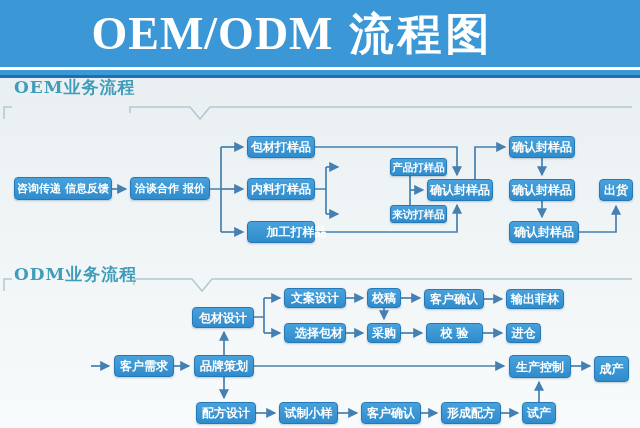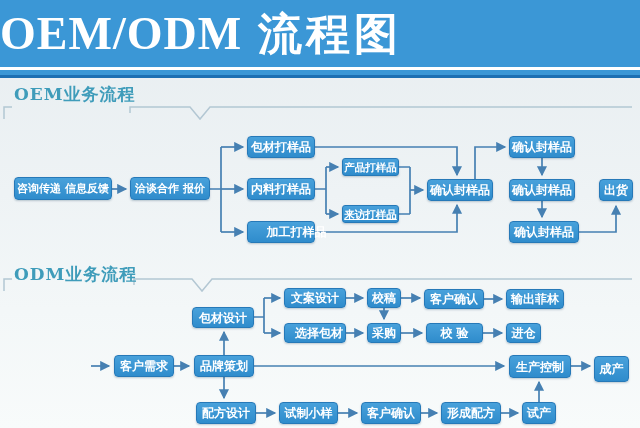--- a/index.html
+++ b/index.html
@@ -5,21 +5,21 @@
   html,body{margin:0;padding:0;}
   body{font-family:"DejaVu Sans","Liberation Sans",sans-serif;}
   #page{
     position:relative;width:640px;height:428px;overflow:hidden;
     background:linear-gradient(180deg,#e7edf0 0%,#eef3f5 45%,#f8fbfb 100%);
   }
   
   #header{position:absolute;left:0;top:0;width:640px;height:78px;}
   .header-main{
     height:67px;background:#3b97d6;display:flex;align-items:center;
-    padding-right:55px;box-sizing:border-box;gap:16px;
+    justify-content:center;padding-right:55px;box-sizing:border-box;gap:16px;
   }
   .header-line-white{height:3px;background:#ffffff;}
   .header-line-blue{height:5px;background:#3b97d6;}
   .header-line-dark{height:3px;background:#1d6fb2;}
   .title-latin{
     color:#fff;font-family:"Liberation Serif","DejaVu Serif",serif;
     font-weight:bold;font-size:46px;letter-spacing:1px;line-height:67px;
   }
   .title-cn{
     color:#fff;font-weight:900;font-size:44px;letter-spacing:4px;line-height:67px;
@@ -31,40 +31,40 @@
   }
   
   .node{
     position:absolute;z-index:2;box-sizing:border-box;
     background:linear-gradient(180deg,#48a1db 0%,#2f8ccc 100%);
     border:1px solid #2679b8;border-radius:4px;
     color:#fff;font-weight:bold;font-size:12px;line-height:1;
     display:flex;align-items:center;justify-content:center;
     white-space:nowrap;box-shadow:0 1px 2px rgba(20,60,90,.25);
   }
-  .node.sm{font-size:10.5px;border-radius:3px;}
+  .node.sm{font-size:10.5px;border-radius:3px;margin-left:48px;}
   .node.xs{font-size:11px;}
   svg.wires{position:absolute;left:0;top:0;z-index:1;}
 </style>
 </head>
 <body>
 
 <div id="page">
 
   <div id="header">
     <div class="header-main">
       <span class="title-latin">OEM/ODM</span>
       <span class="title-cn">流程图</span>
     </div>
     <div class="header-line-white"></div>
     <div class="header-line-blue"></div>
     <div class="header-line-dark"></div>
   </div>
 
-  <div class="section-label" style="left:14px;top:83px;text-align:center;">OEM业务流程</div>
+  <div class="section-label" style="left:14px;top:76px;text-align:center;">OEM业务流程</div>
   <div class="section-label" style="left:14px;top:263px;">ODM业务流程</div>
 
   <svg class="wires" width="640" height="428" viewBox="0 0 640 428">
     <defs>
       <marker id="ah" markerWidth="8" markerHeight="8" refX="5.2" refY="3" orient="auto">
         <path d="M0,0 L6,3 L0,6 z" fill="#4680b2"></path>
       </marker>
     </defs>
 
     <g stroke="#b3c7d3" stroke-width="1.5" fill="none">
@@ -118,21 +118,21 @@
       <path d="M571,366 H590" marker-end="url(#ah)"></path>
     </g>
   </svg>
 
   <div class="node xs" style="left:14px;top:177px;width:98px;height:23px;">咨询传递 信息反馈</div>
   <div class="node xs" style="left:130px;top:177px;width:80px;height:23px;">洽谈合作 报价</div>
   <div class="node" style="left:247px;top:136px;width:68px;height:22px;">包材打样品</div>
   <div class="node" style="left:247px;top:178px;width:68px;height:22px;">内料打样品</div>
   <div class="node" style="left:247px;top:221px;width:68px;height:22px;padding-left:31px;">加工打样品</div>
   <div class="node sm" style="left:342px;top:158px;width:57px;height:18px;">产品打样品</div>
-  <div class="node sm" style="left:342px;top:205px;width:57px;height:18px;text-decoration:underline;">来访打样品</div>
+  <div class="node sm" style="left:342px;top:205px;width:57px;height:18px;">来访打样品</div>
   <div class="node" style="left:427px;top:179px;width:66px;height:22px;">确认封样品</div>
   <div class="node" style="left:509px;top:136px;width:66px;height:22px;">确认封样品</div>
   <div class="node" style="left:509px;top:179px;width:66px;height:22px;">确认封样品</div>
   <div class="node" style="left:509px;top:221px;width:70px;height:22px;">确认封样品</div>
   <div class="node" style="left:599px;top:179px;width:34px;height:22px;">出货</div>
 
   <div class="node" style="left:192px;top:307px;width:62px;height:21px;">包材设计</div>
   <div class="node" style="left:284px;top:288px;width:62px;height:20px;">文案设计</div>
   <div class="node" style="left:367px;top:288px;width:34px;height:20px;">校稿</div>
   <div class="node" style="left:284px;top:323px;width:62px;height:20px;padding-left:8px;">选择包材</div>

